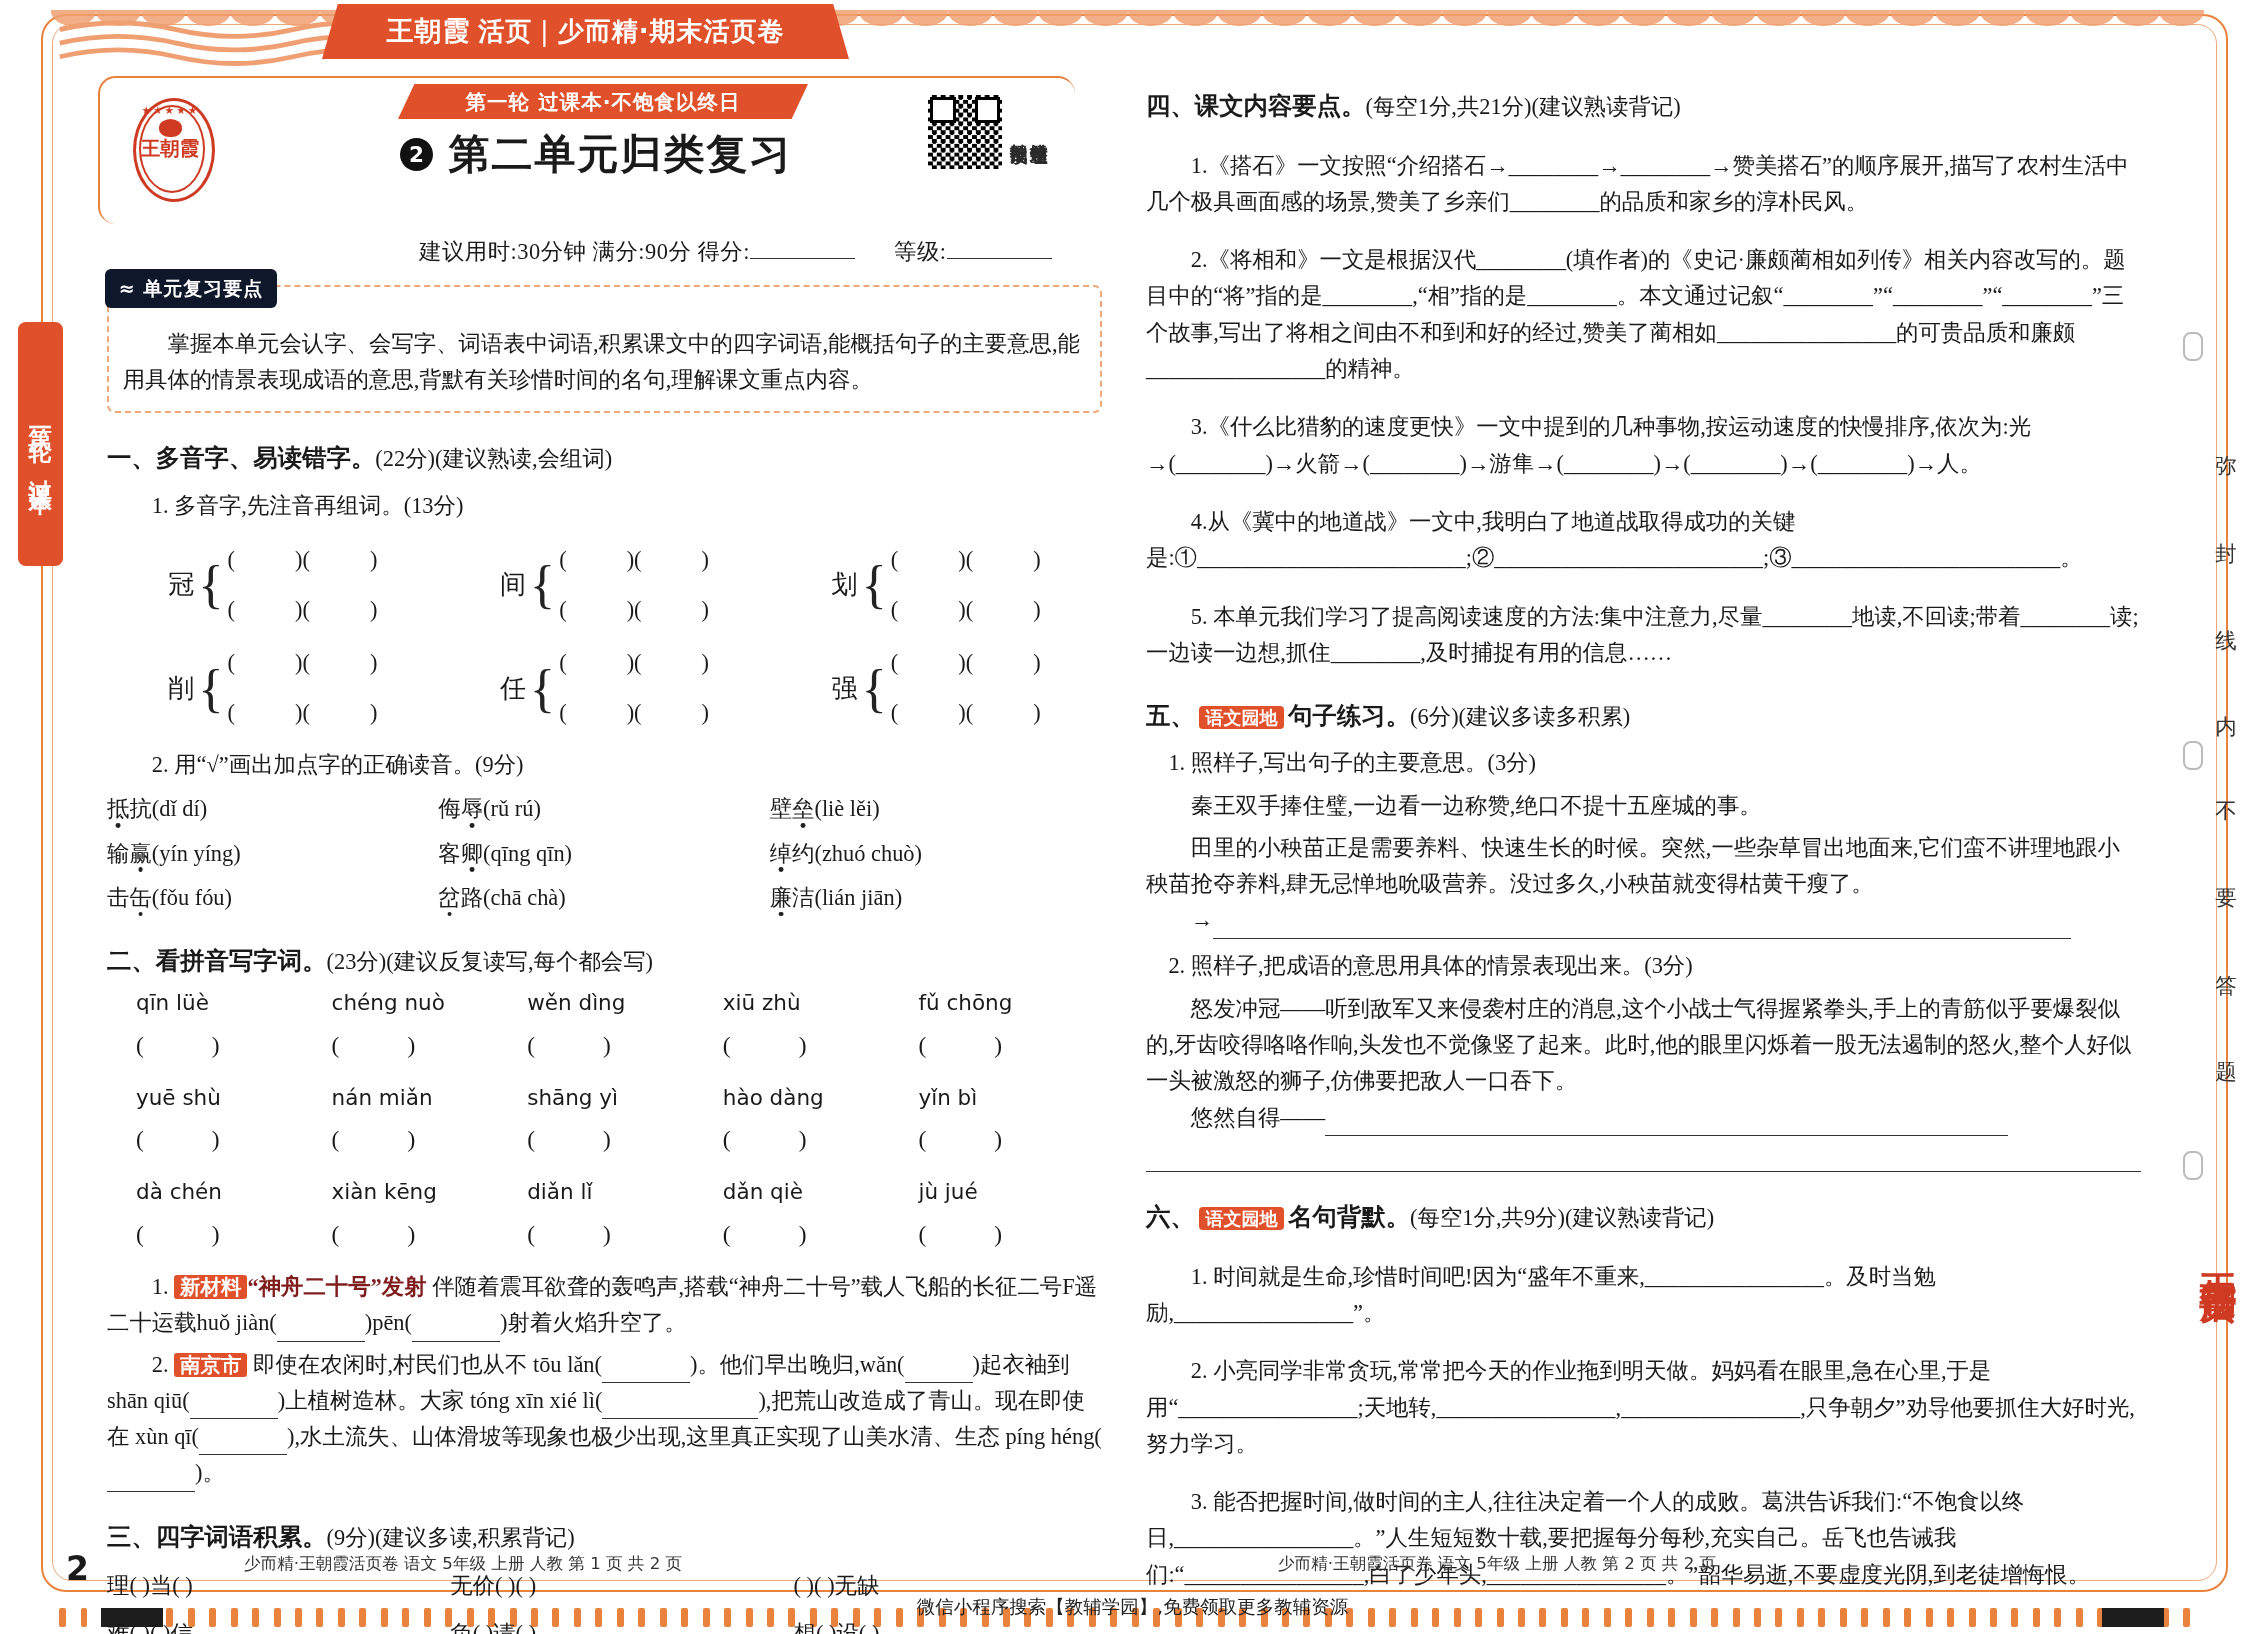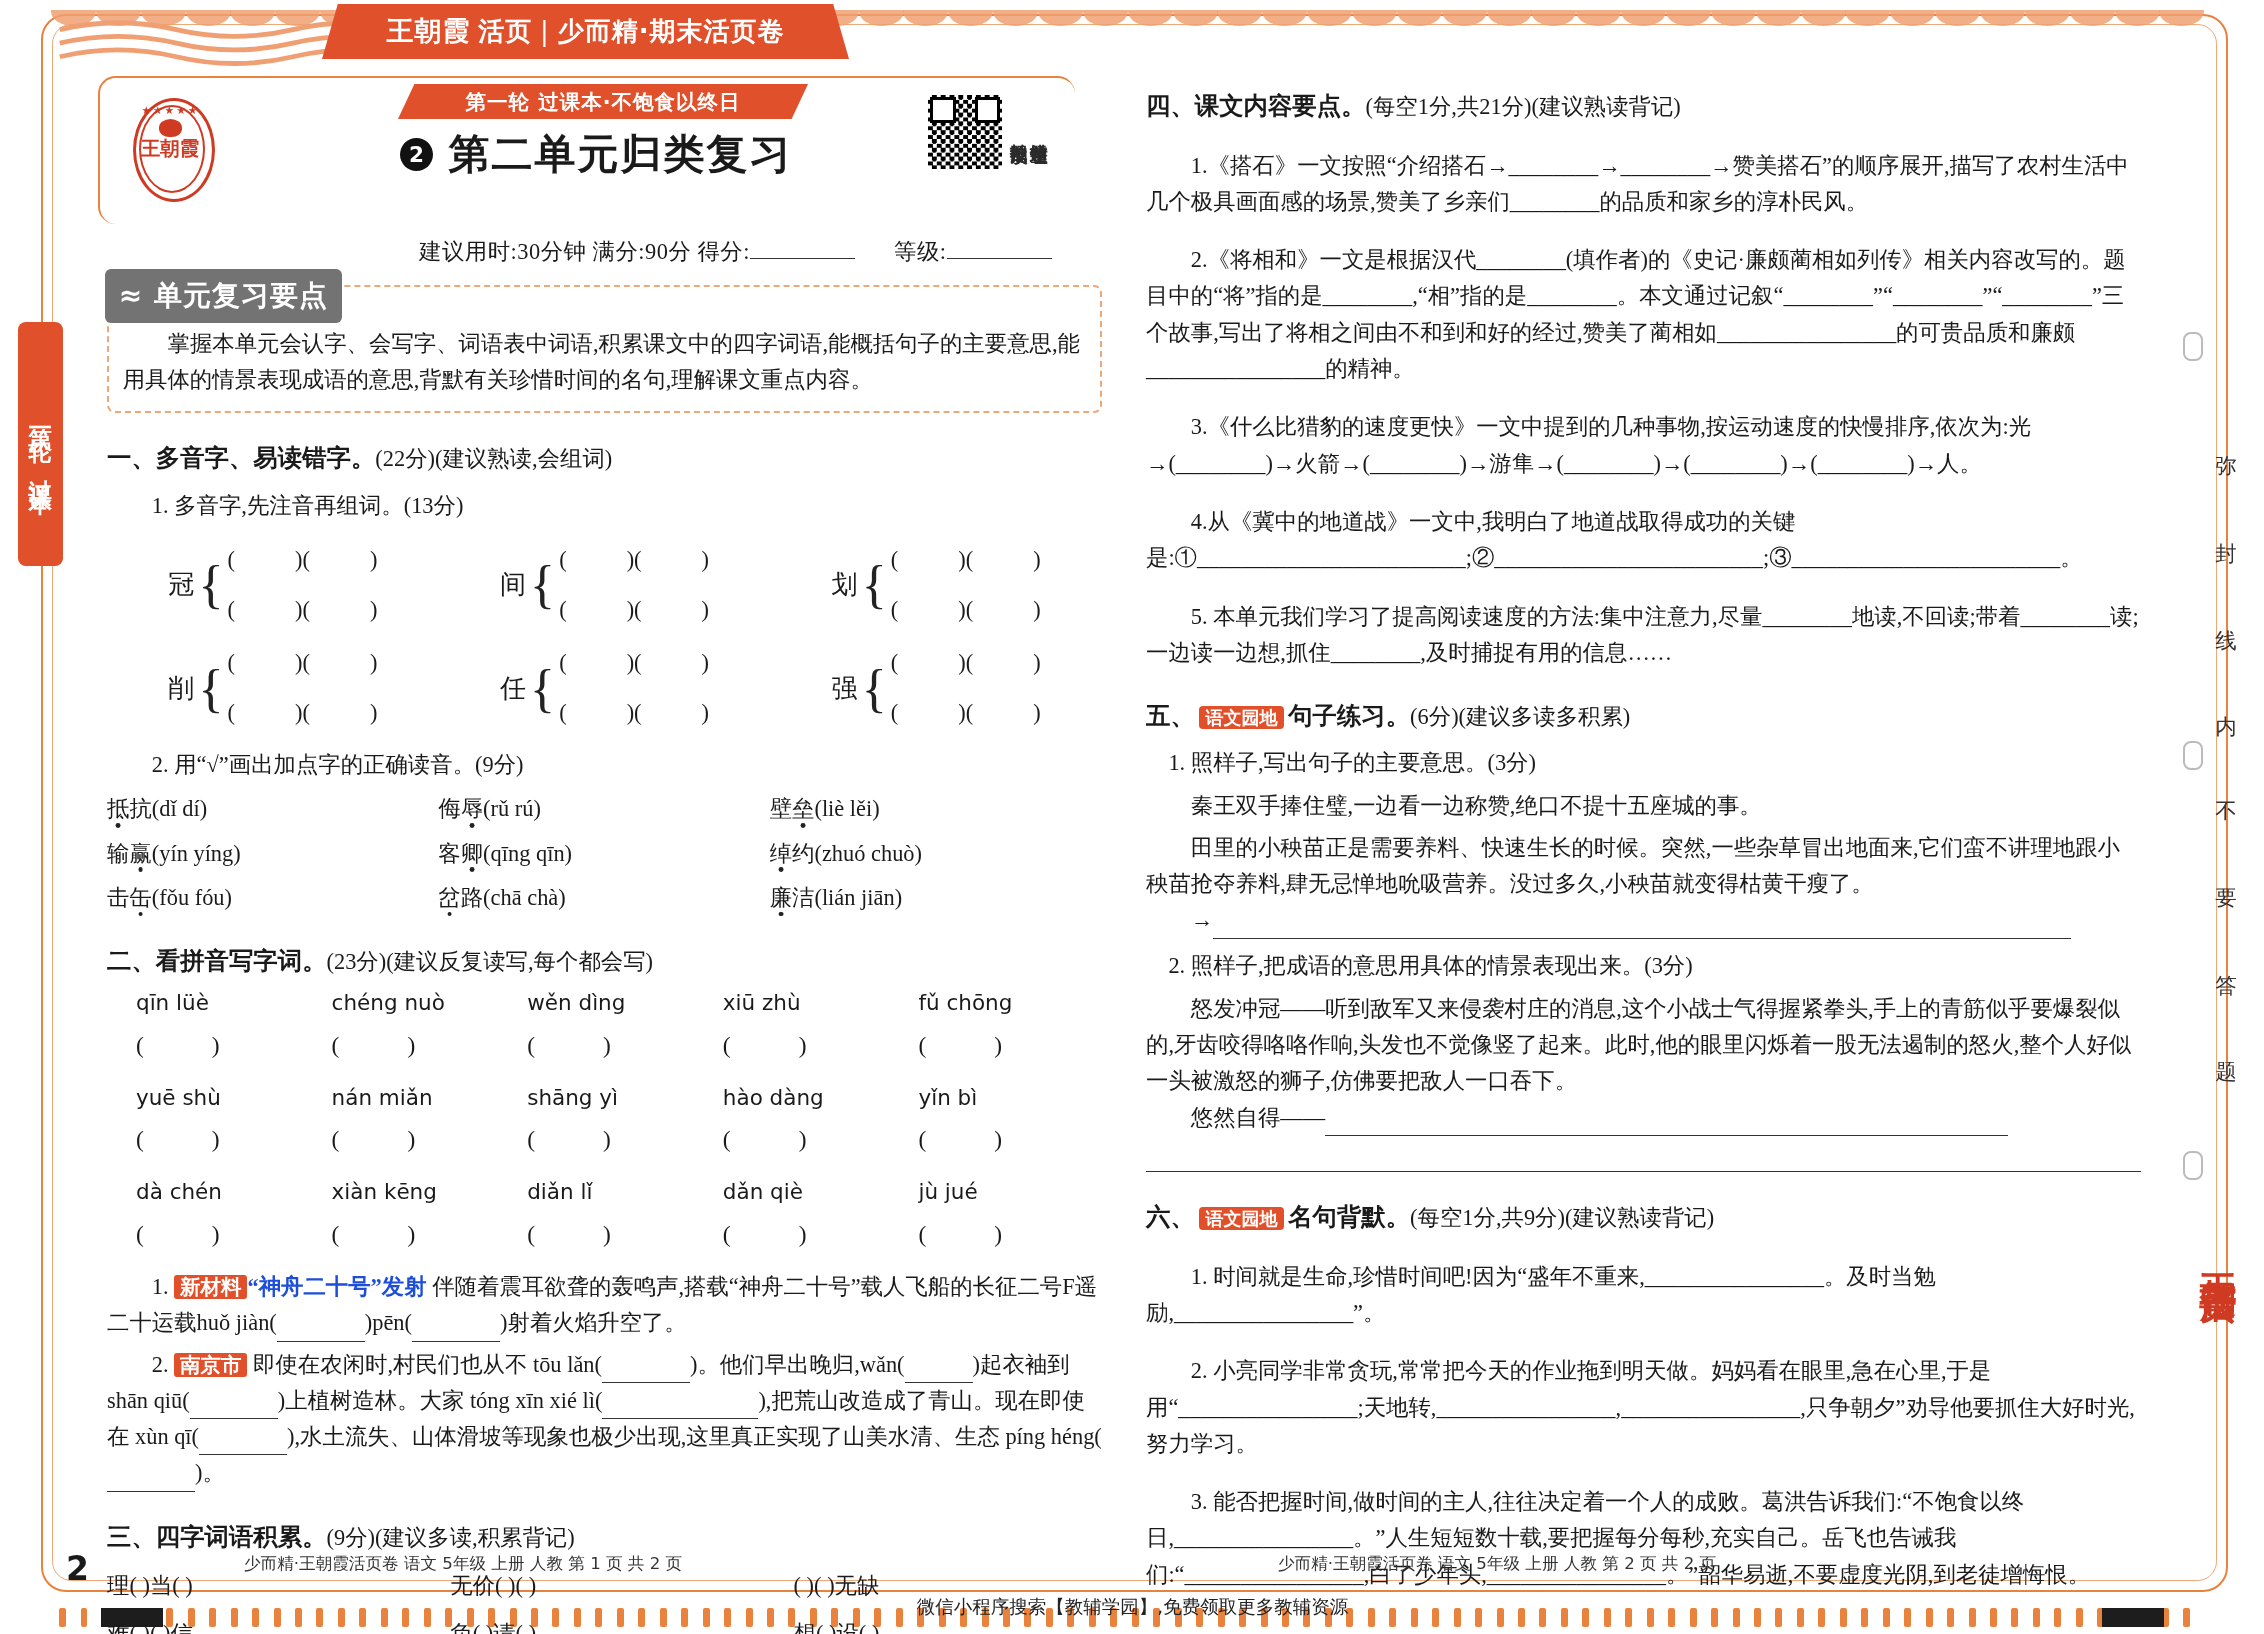--- a/index.html
+++ b/index.html
@@ -129,39 +129,39 @@
   .hole{position:absolute;right:62px;width:15.6px;height:25px;border:2px solid #bbb;border-radius:7.8px;background:#fff;}
 
   
   .col{position:absolute;top:244px;width:995px;font-size:22.4px;line-height:1.62;}
   .col-left{left:107px;}
   .col-right{left:1146px;top:86px;}
 
   
   .rp-box{position:relative;margin-top:41px;border:2px dashed #eda877;border-radius:7.8px;padding:39px 13.7px 13.7px 13.7px;}
   .rp-tag{
-    position:absolute;left:-3.9px;top:-17.6px;background:#737373;color:#fff;
-    font-family:"DejaVu Sans",sans-serif;font-weight:bold;font-size:28px;
+    position:absolute;left:-3.9px;top:-17.6px;background:#0f172a;color:#fff;
+    font-family:"DejaVu Sans",sans-serif;font-weight:bold;font-size:19px;
     padding:3.9px 13.7px;border-radius:5.9px;letter-spacing:1px;
   }
   .rp-body{text-indent:2em;font-size:22.4px;line-height:1.6;}
 
   
   .sec-h{font-size:24.4px;margin:25px 0 5.9px 0;font-family:"DejaVu Sans",sans-serif;font-weight:bold;}
   .sec-h .paren{font-family:"Liberation Serif",serif;font-weight:normal;font-size:22.4px;}
   .sub-q{font-size:22.4px;margin:9.8px 0 5.9px 2em;}
   .badge{
     background:#e0502a;color:#fff;padding:1px 6.8px;border-radius:3.9px;font-size:18px;
     font-family:"DejaVu Sans",sans-serif;font-weight:bold;margin:0 3.9px;
   }
   .badge-lite{
     background:#e0502a;color:#fff;padding:0px 5.9px;border-radius:2.9px;font-size:20.5px;
     font-family:"DejaVu Sans",sans-serif;font-weight:bold;
   }
-  .newmat{color:#1d4ed8;font-weight:bold;}
+  .newmat{color:#7f1d1d;font-weight:bold;}
 
   
   .dz-row{display:flex;justify-content:space-around;margin:17.6px 0 9.8px 0;}
   .dz{display:flex;align-items:center;gap:3.9px;}
   .dz .ch{font-size:26px;}
   .dz .brace{font-size:53px;line-height:.75;font-weight:100;color:#222;}
   .dz .cells{display:flex;flex-direction:column;gap:13.7px;}
   .dz .cells div{font-size:22.4px;letter-spacing:0;}
   .dz .cells span{display:inline-block;}
   .gap{display:inline-block;width:60px;}

